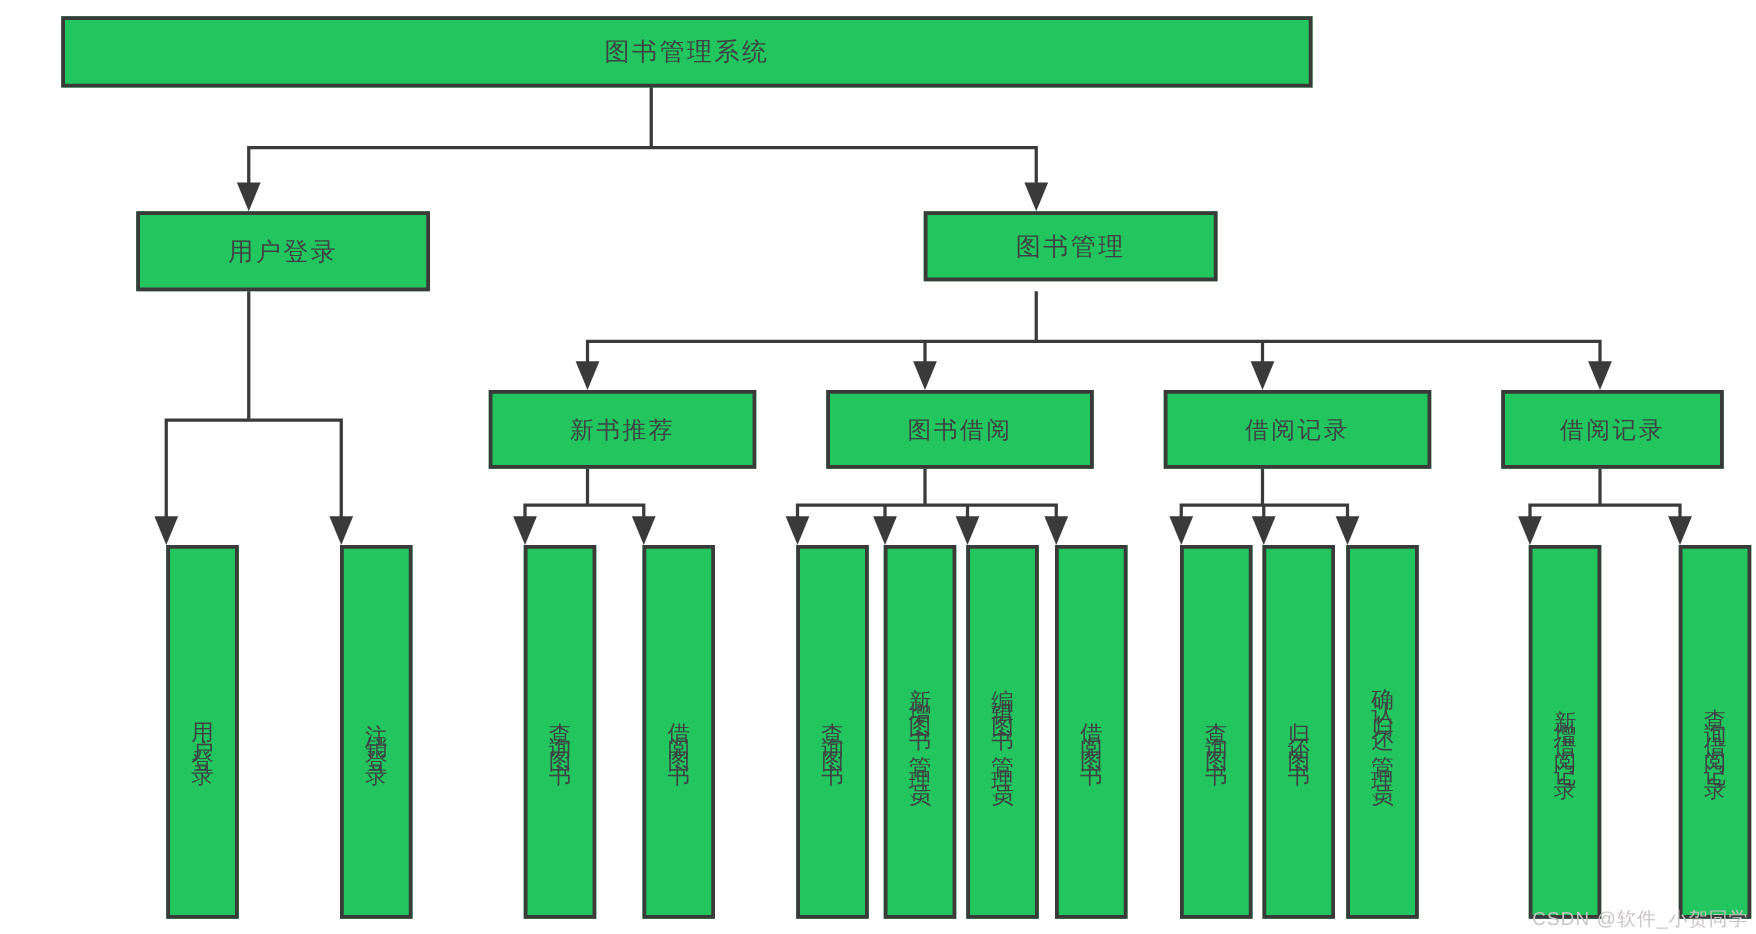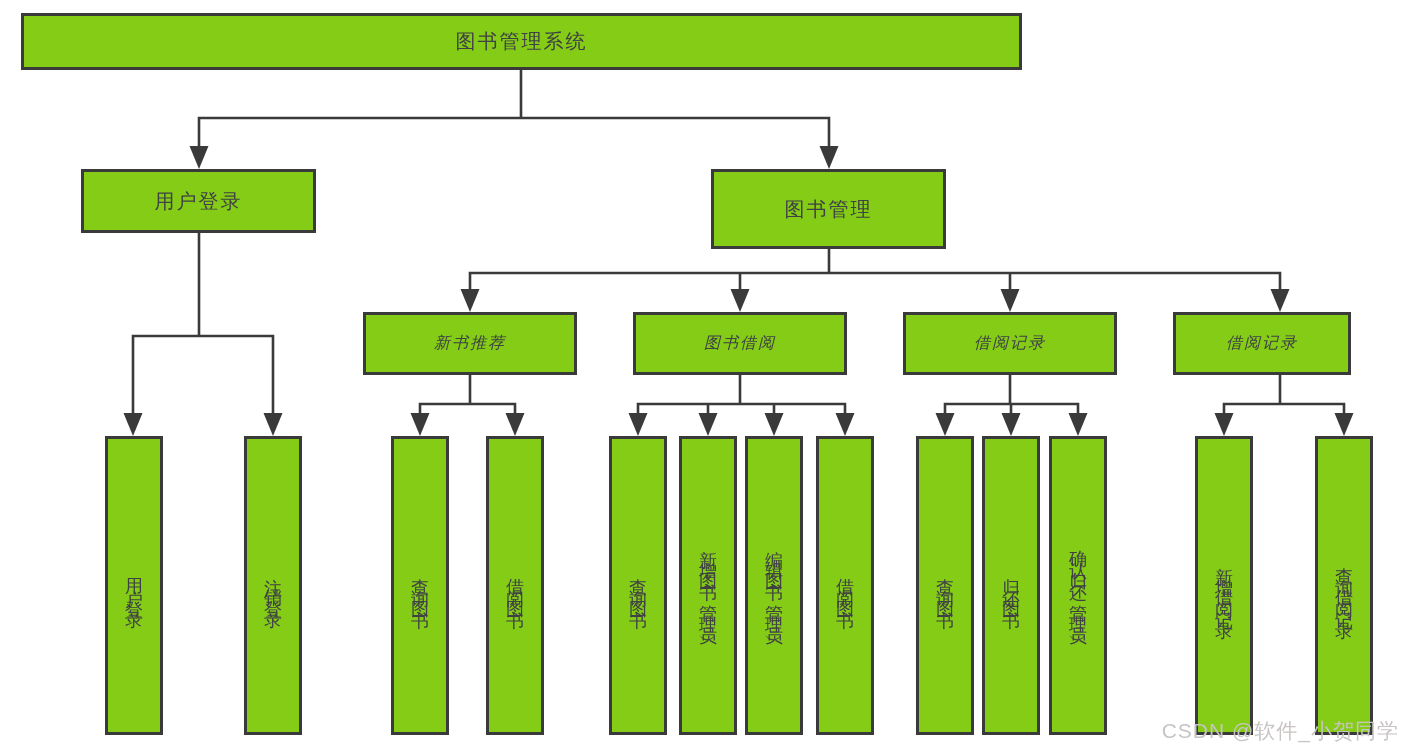--- a/index.html
+++ b/index.html
@@ -31,59 +31,60 @@
     stroke:var(--line);
     stroke-width:2.6;
     stroke-linejoin:miter;
   }
   .connectors polygon{
     fill:var(--line);
     stroke:none;
   }
   .node{
     position:absolute;
-    background:#84cc16;
+    background:#22c55e;
     border:3px solid var(--line);
     color:var(--text);
     z-index:2;
     display:flex;
     align-items:center;
     justify-content:center;
+    margin-left:28px;
   }
   .hbox{
     font-size:20px;
     font-weight:500;
     letter-spacing:2px;
     white-space:nowrap;
   }
-  .hbox.l3{font-size:16px;font-style:italic;}
+  .hbox.l3{font-size:19px;}
   .vbox span{
     writing-mode:vertical-rl;
     text-orientation:mixed;
     font-size:18px;
     font-weight:500;
     letter-spacing:11px;
     line-height:1;
     white-space:nowrap;
     color:var(--text);
   }
   .watermark{
     position:absolute;
     right:6px;
     bottom:2px;
     z-index:5;
-    font-size:21px;
+    font-size:15px;
     letter-spacing:1px;
     color:var(--watermark);
     white-space:nowrap;
   }
   
   #n-root{left:21px;top:13px;width:1001px;height:57px;}
   #n-user-login{left:81px;top:169px;width:235px;height:64px;}
-  #n-book-mgmt{left:711px;top:169px;width:235px;height:80px;}
+  #n-book-mgmt{left:711px;top:169px;width:235px;height:56px;}
   #n-new-book{left:363px;top:312px;width:214px;height:63px;}
   #n-book-borrow{left:633px;top:312px;width:214px;height:63px;}
   #n-cur-borrow{left:903px;top:312px;width:214px;height:63px;}
   #n-borrow-rec{left:1173px;top:312px;width:178px;height:63px;}
   .vbox{width:58px;height:299px;top:436px;}
   #lf-user-login{left:105px;}
   #lf-logout{left:244px;}
   #lf-nb-query{left:391px;}
   #lf-nb-borrow{left:486px;}
   #lf-bb-query{left:609px;}

